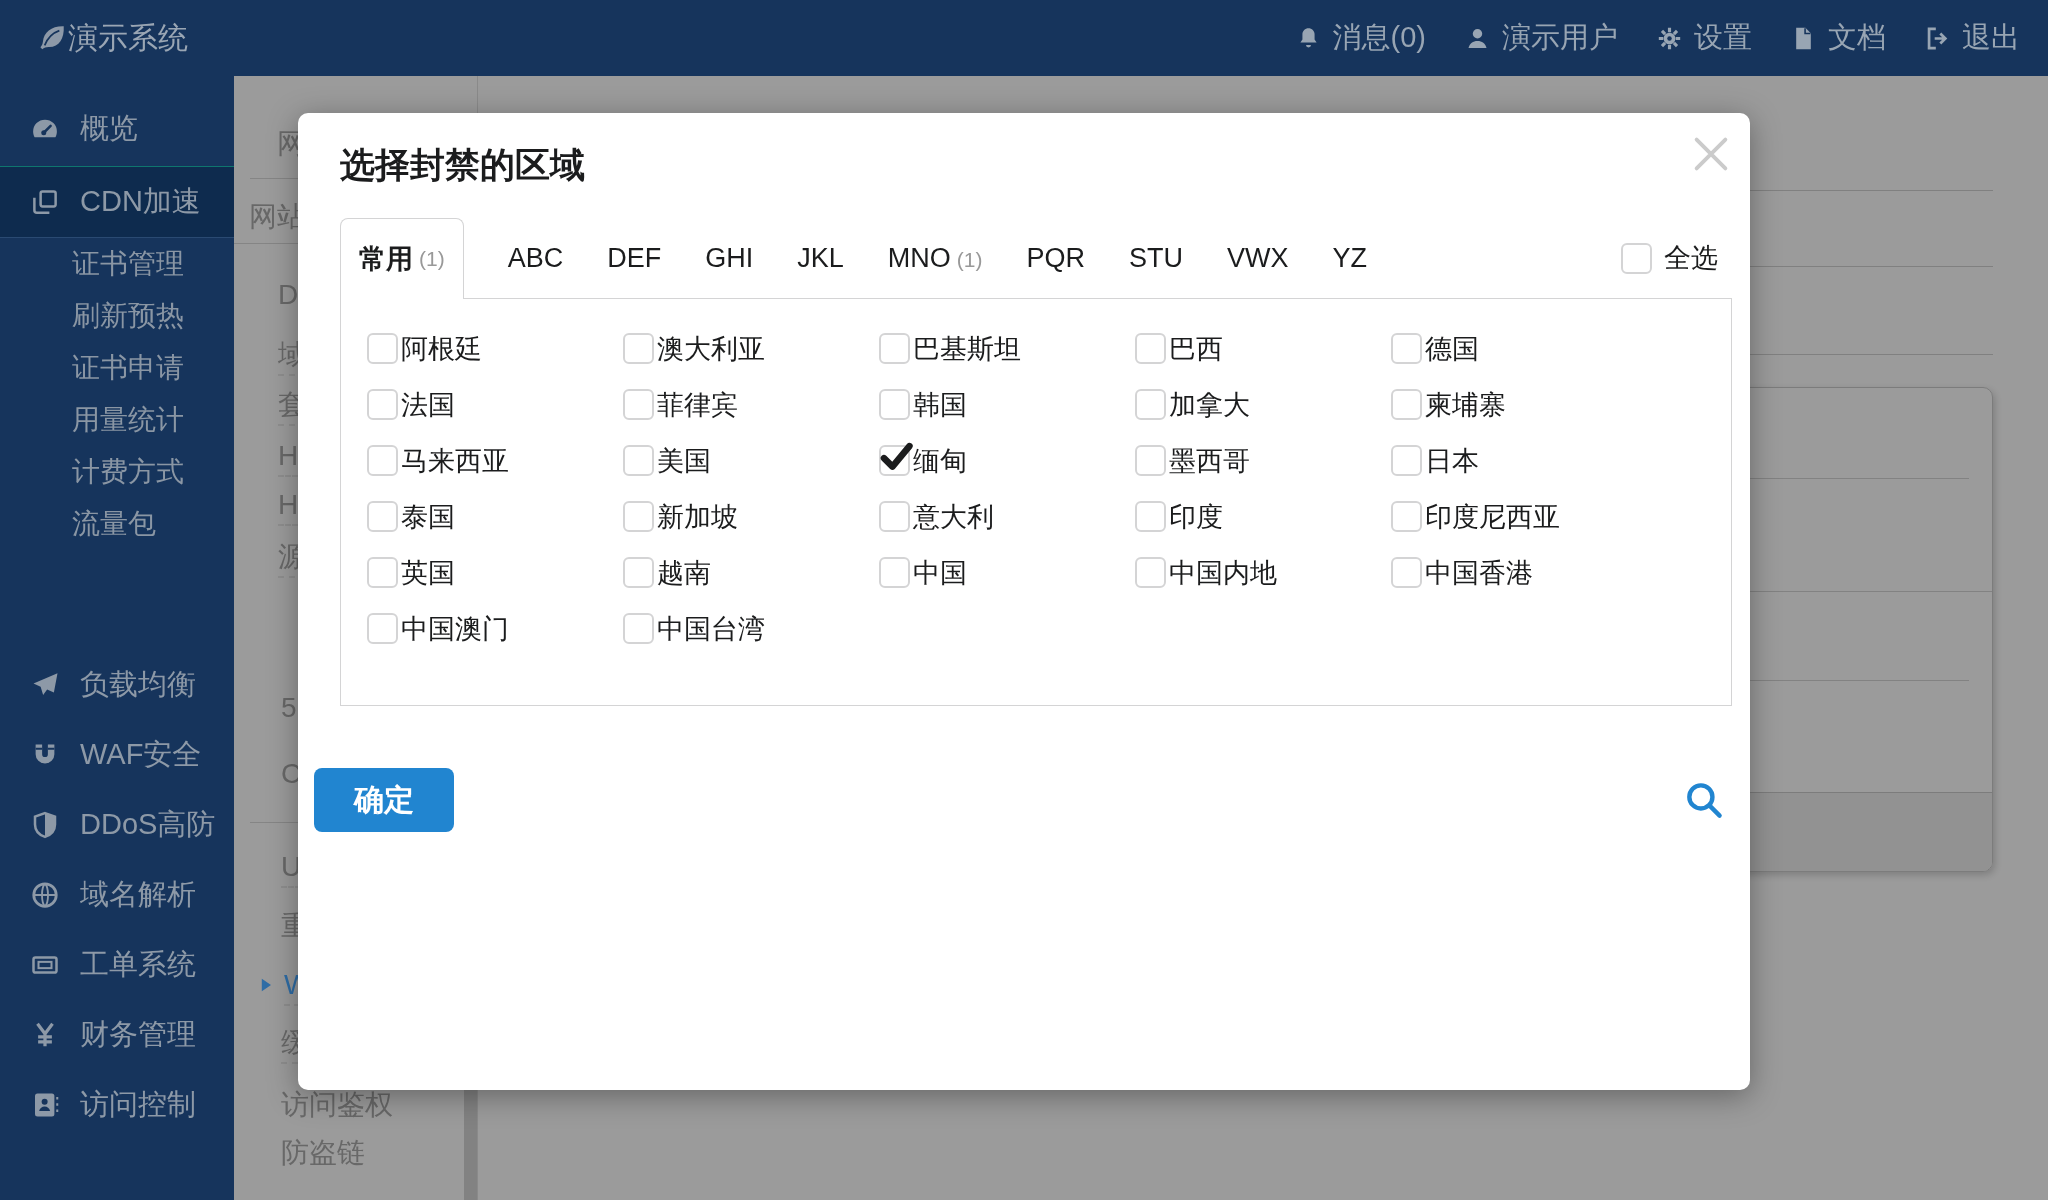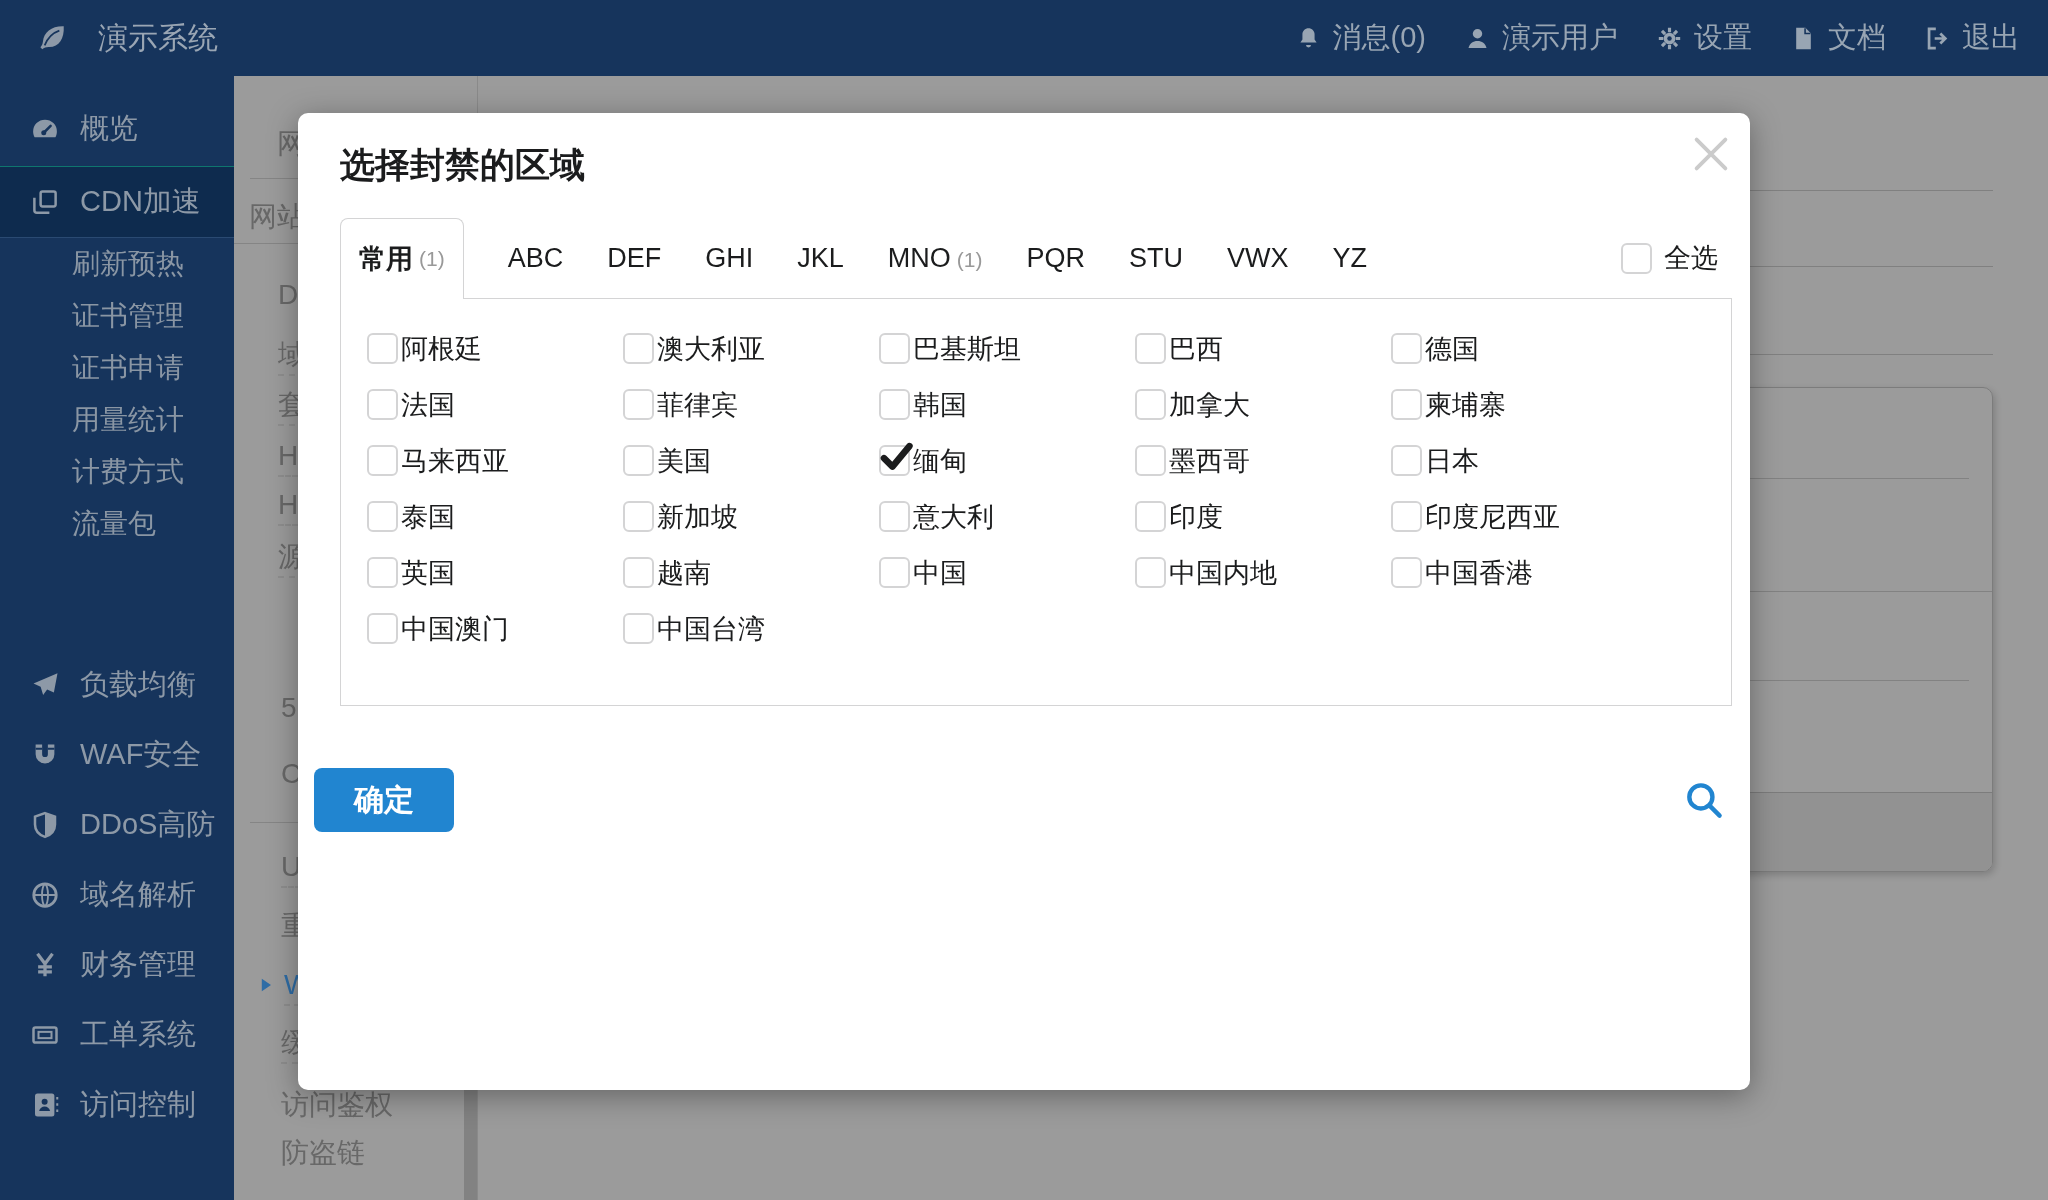--- a/index.html
+++ b/index.html
@@ -10,21 +10,21 @@
     background:#9b9b9b;
     font-family:"Liberation Sans","DejaVu Sans",sans-serif;
     color:#1b1c1d;
   }
   .icon{display:inline-flex;align-items:center;justify-content:center;}
   .icon svg{display:block;width:100%;height:100%;}
 
   
   .topbar{position:absolute;left:0;top:0;width:2048px;height:76px;background:var(--navy);
     display:flex;align-items:center;justify-content:space-between;z-index:5;}
-  .brand{display:flex;align-items:center;gap:30px;margin-left:36px;color:#9aa6b4;font-size:30px;}
+  .brand{display:flex;align-items:center;gap:0;margin-left:36px;color:#9aa6b4;font-size:30px;}
   .brand .icon{width:32px;height:32px;color:#8d99a8;}
   .topbar-menu{display:flex;align-items:center;gap:38px;margin-right:28px;}
   .topbar-item{display:flex;align-items:center;gap:11px;color:#98a5b3;font-size:29px;cursor:pointer;}
   .topbar-item .icon{width:27px;height:27px;}
 
   
   .sidebar{position:absolute;left:0;top:76px;bottom:0;width:234px;background:var(--navy);z-index:4;}
   .side-item{display:flex;align-items:center;color:#8d99a7;cursor:pointer;}
   .si-main{height:70px;font-size:29px;gap:7px;}
   .si-main:first-child{margin-top:18px;}
@@ -226,24 +226,24 @@
     <div class="side-item si-main si-active">
       <span class="icon">
         <svg viewBox="0 0 24 24" fill="none" stroke="currentColor" stroke-width="2">
           <rect x="8.5" y="3.5" width="12" height="12" rx="1.5"></rect>
           <path d="M15.5 20.5H5.5a2 2 0 0 1-2-2V8.5"></path>
         </svg>
       </span>
       <span>CDN加速</span>
     </div>
     <div class="side-item si-sub">
+      <span>证书管理</span>
+    </div>
+    <div class="side-item si-sub">
       <span>刷新预热</span>
-    </div>
-    <div class="side-item si-sub">
-      <span>证书管理</span>
     </div>
     <div class="side-item si-sub">
       <span>证书申请</span>
     </div>
     <div class="side-item si-sub">
       <span>用量统计</span>
     </div>
     <div class="side-item si-sub">
       <span>计费方式</span>
     </div>
@@ -280,34 +280,34 @@
       <span class="icon">
         <svg viewBox="0 0 24 24" fill="none" stroke="currentColor">
           <circle cx="12" cy="12" r="9" stroke-width="2.2"></circle>
           <path stroke-width="1.5" d="M3 12h18M12 3c-3.2 2.8-3.2 15.2 0 18M12 3c3.2 2.8 3.2 15.2 0 18"></path>
         </svg>
       </span>
       <span>域名解析</span>
     </div>
     <div class="side-item si-main">
       <span class="icon">
-        <svg viewBox="0 0 24 24" fill="none" stroke="currentColor" stroke-width="2.6">
-          <path d="M6 3l6 8 6-8M12 11v10M6.5 13.5h11M6.5 17.5h11"></path>
-        </svg>
-      </span>
-      <span>财务管理</span>
-    </div>
-    <div class="side-item si-main">
-      <span class="icon">
         <svg viewBox="0 0 24 24" fill="none" stroke="currentColor">
           <rect x="2.8" y="6" width="18.4" height="12" rx="1.5" stroke-width="2"></rect>
           <rect x="6.8" y="9.5" width="10.4" height="5" stroke-width="1.6"></rect>
         </svg>
       </span>
       <span>工单系统</span>
+    </div>
+    <div class="side-item si-main">
+      <span class="icon">
+        <svg viewBox="0 0 24 24" fill="none" stroke="currentColor" stroke-width="2.6">
+          <path d="M6 3l6 8 6-8M12 11v10M6.5 13.5h11M6.5 17.5h11"></path>
+        </svg>
+      </span>
+      <span>财务管理</span>
     </div>
     <div class="side-item si-main">
       <span class="icon">
         <svg viewBox="0 0 24 24">
           <rect x="4" y="2.8" width="15.5" height="18.4" rx="2" fill="currentColor"></rect>
           <circle cx="11.7" cy="9.3" r="2.4" fill="#16345c"></circle>
           <path fill="#16345c" d="M7.3 16.8c.6-2.4 2.3-3.6 4.4-3.6s3.8 1.2 4.4 3.6z"></path>
           <path stroke="currentColor" stroke-width="2" d="M21 6.5h1.6M21 11.5h1.6M21 16.5h1.6"></path>
         </svg>
       </span>

